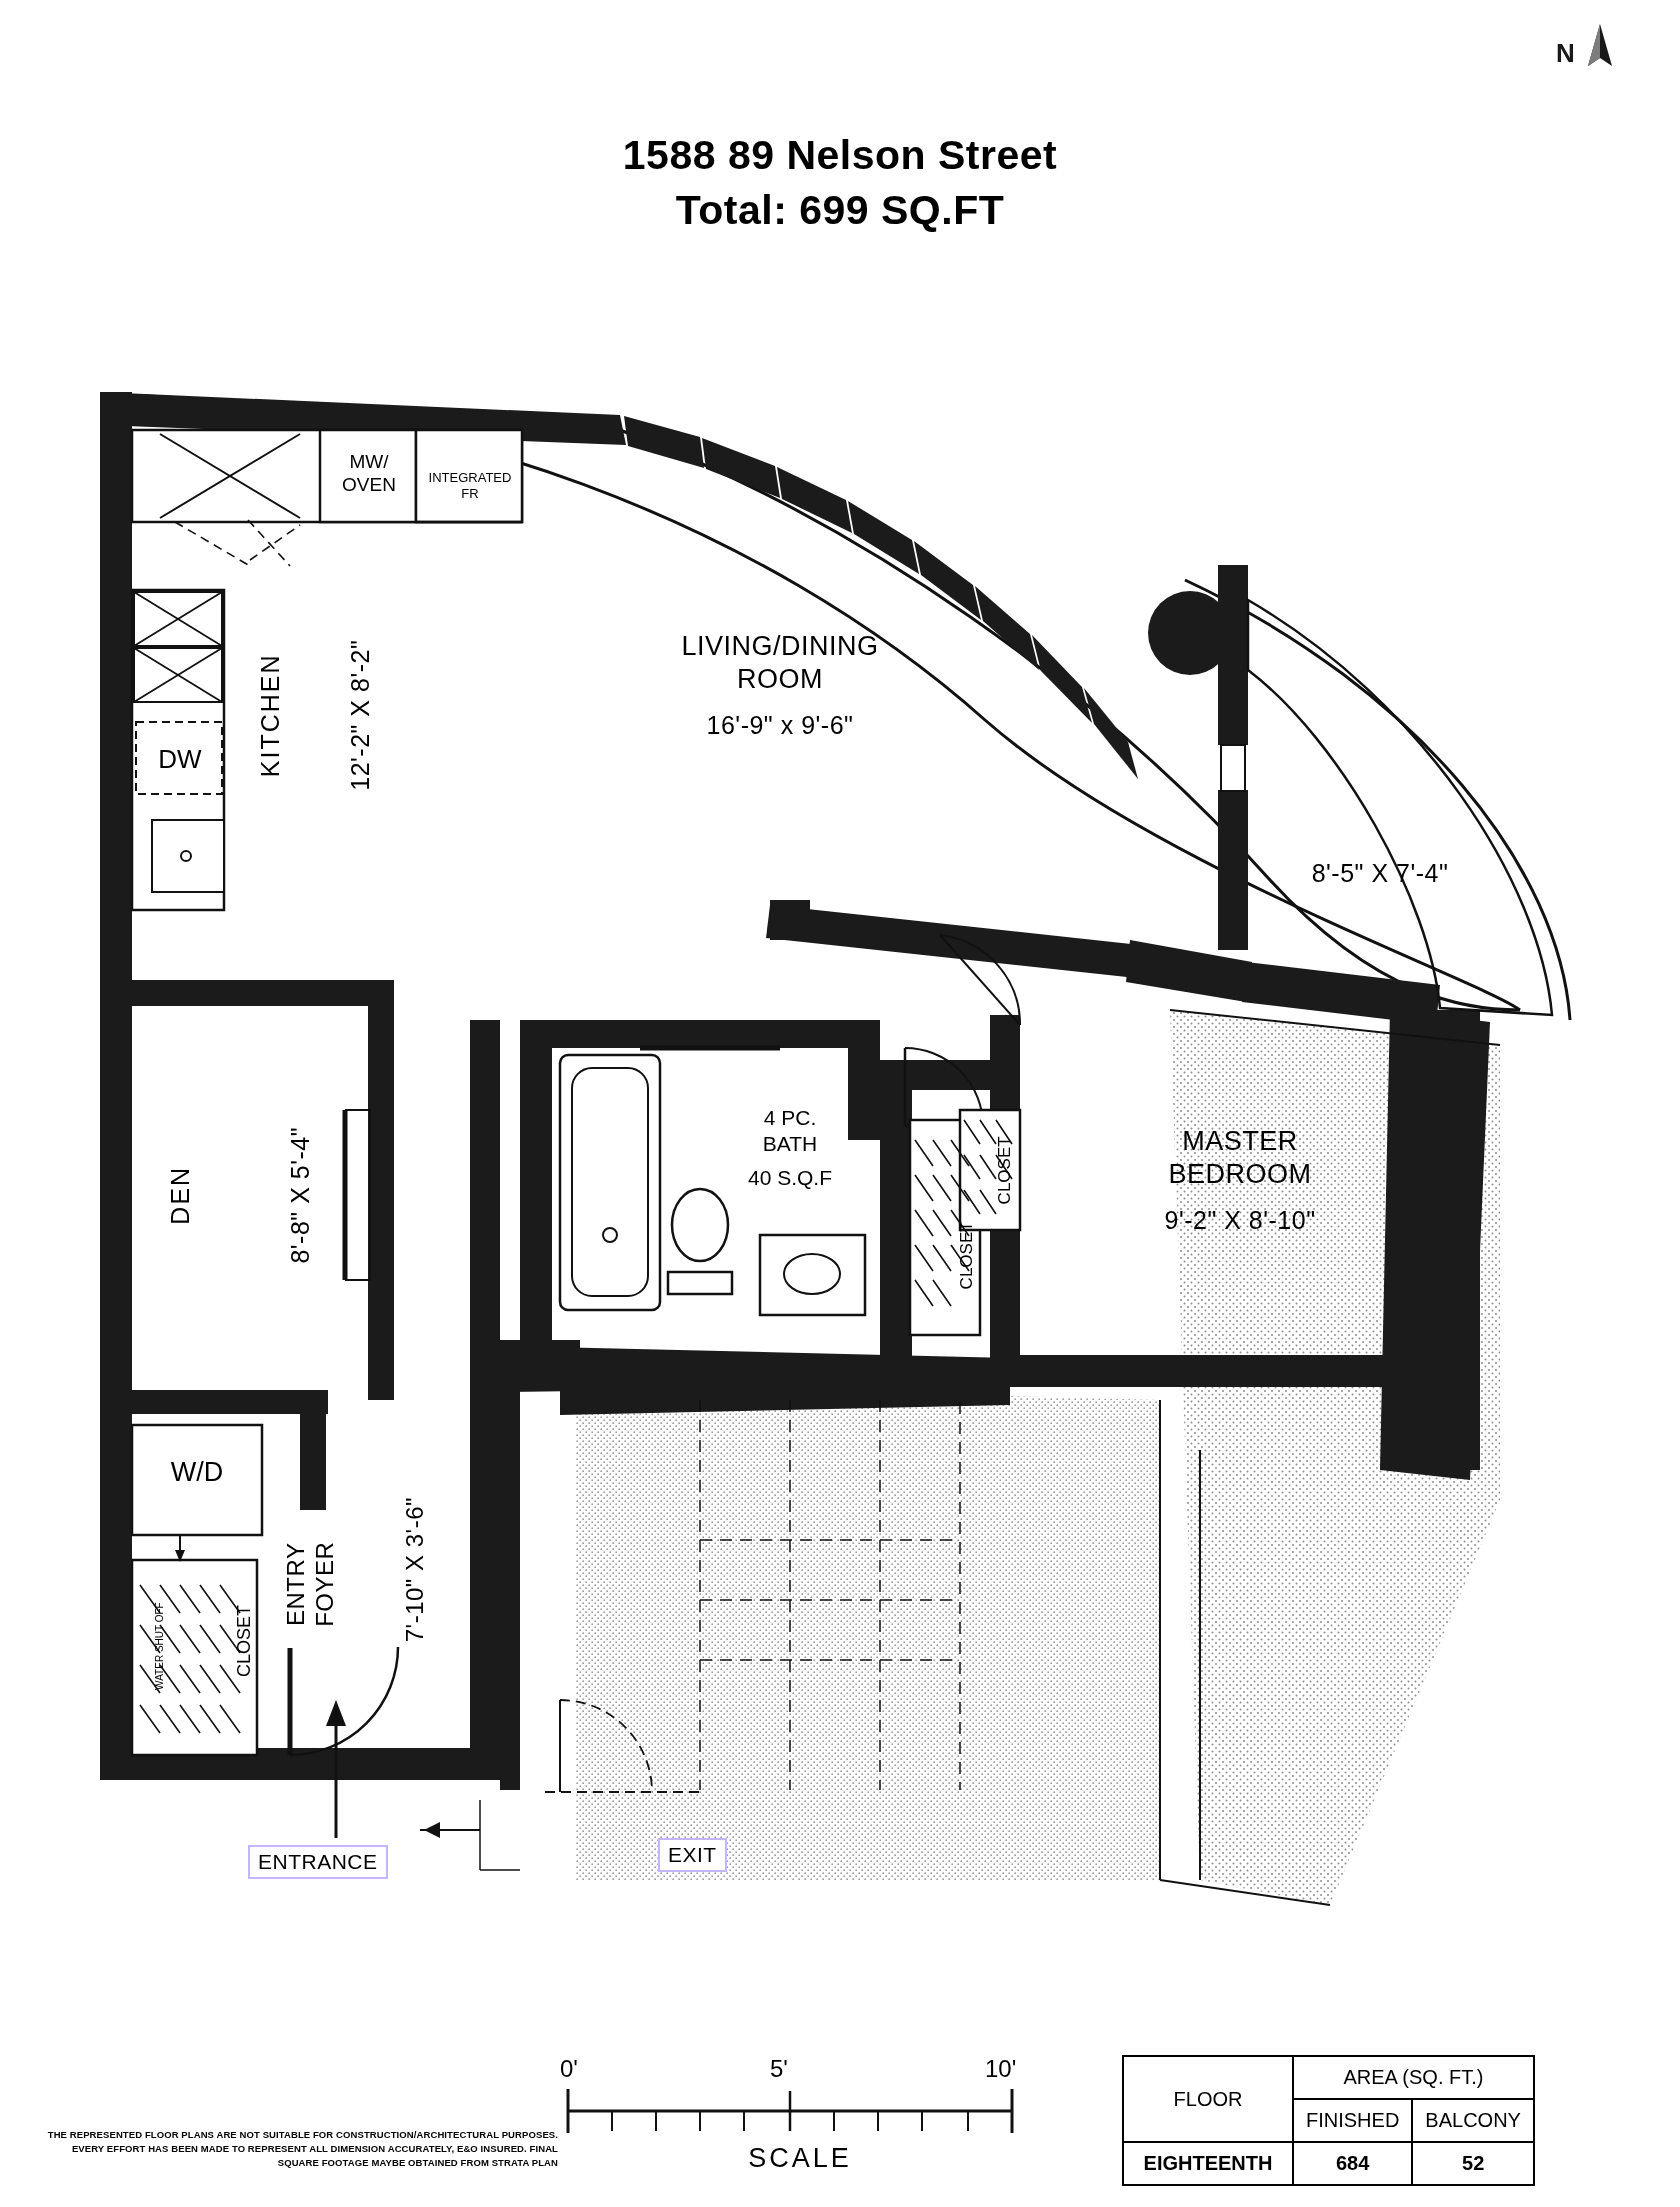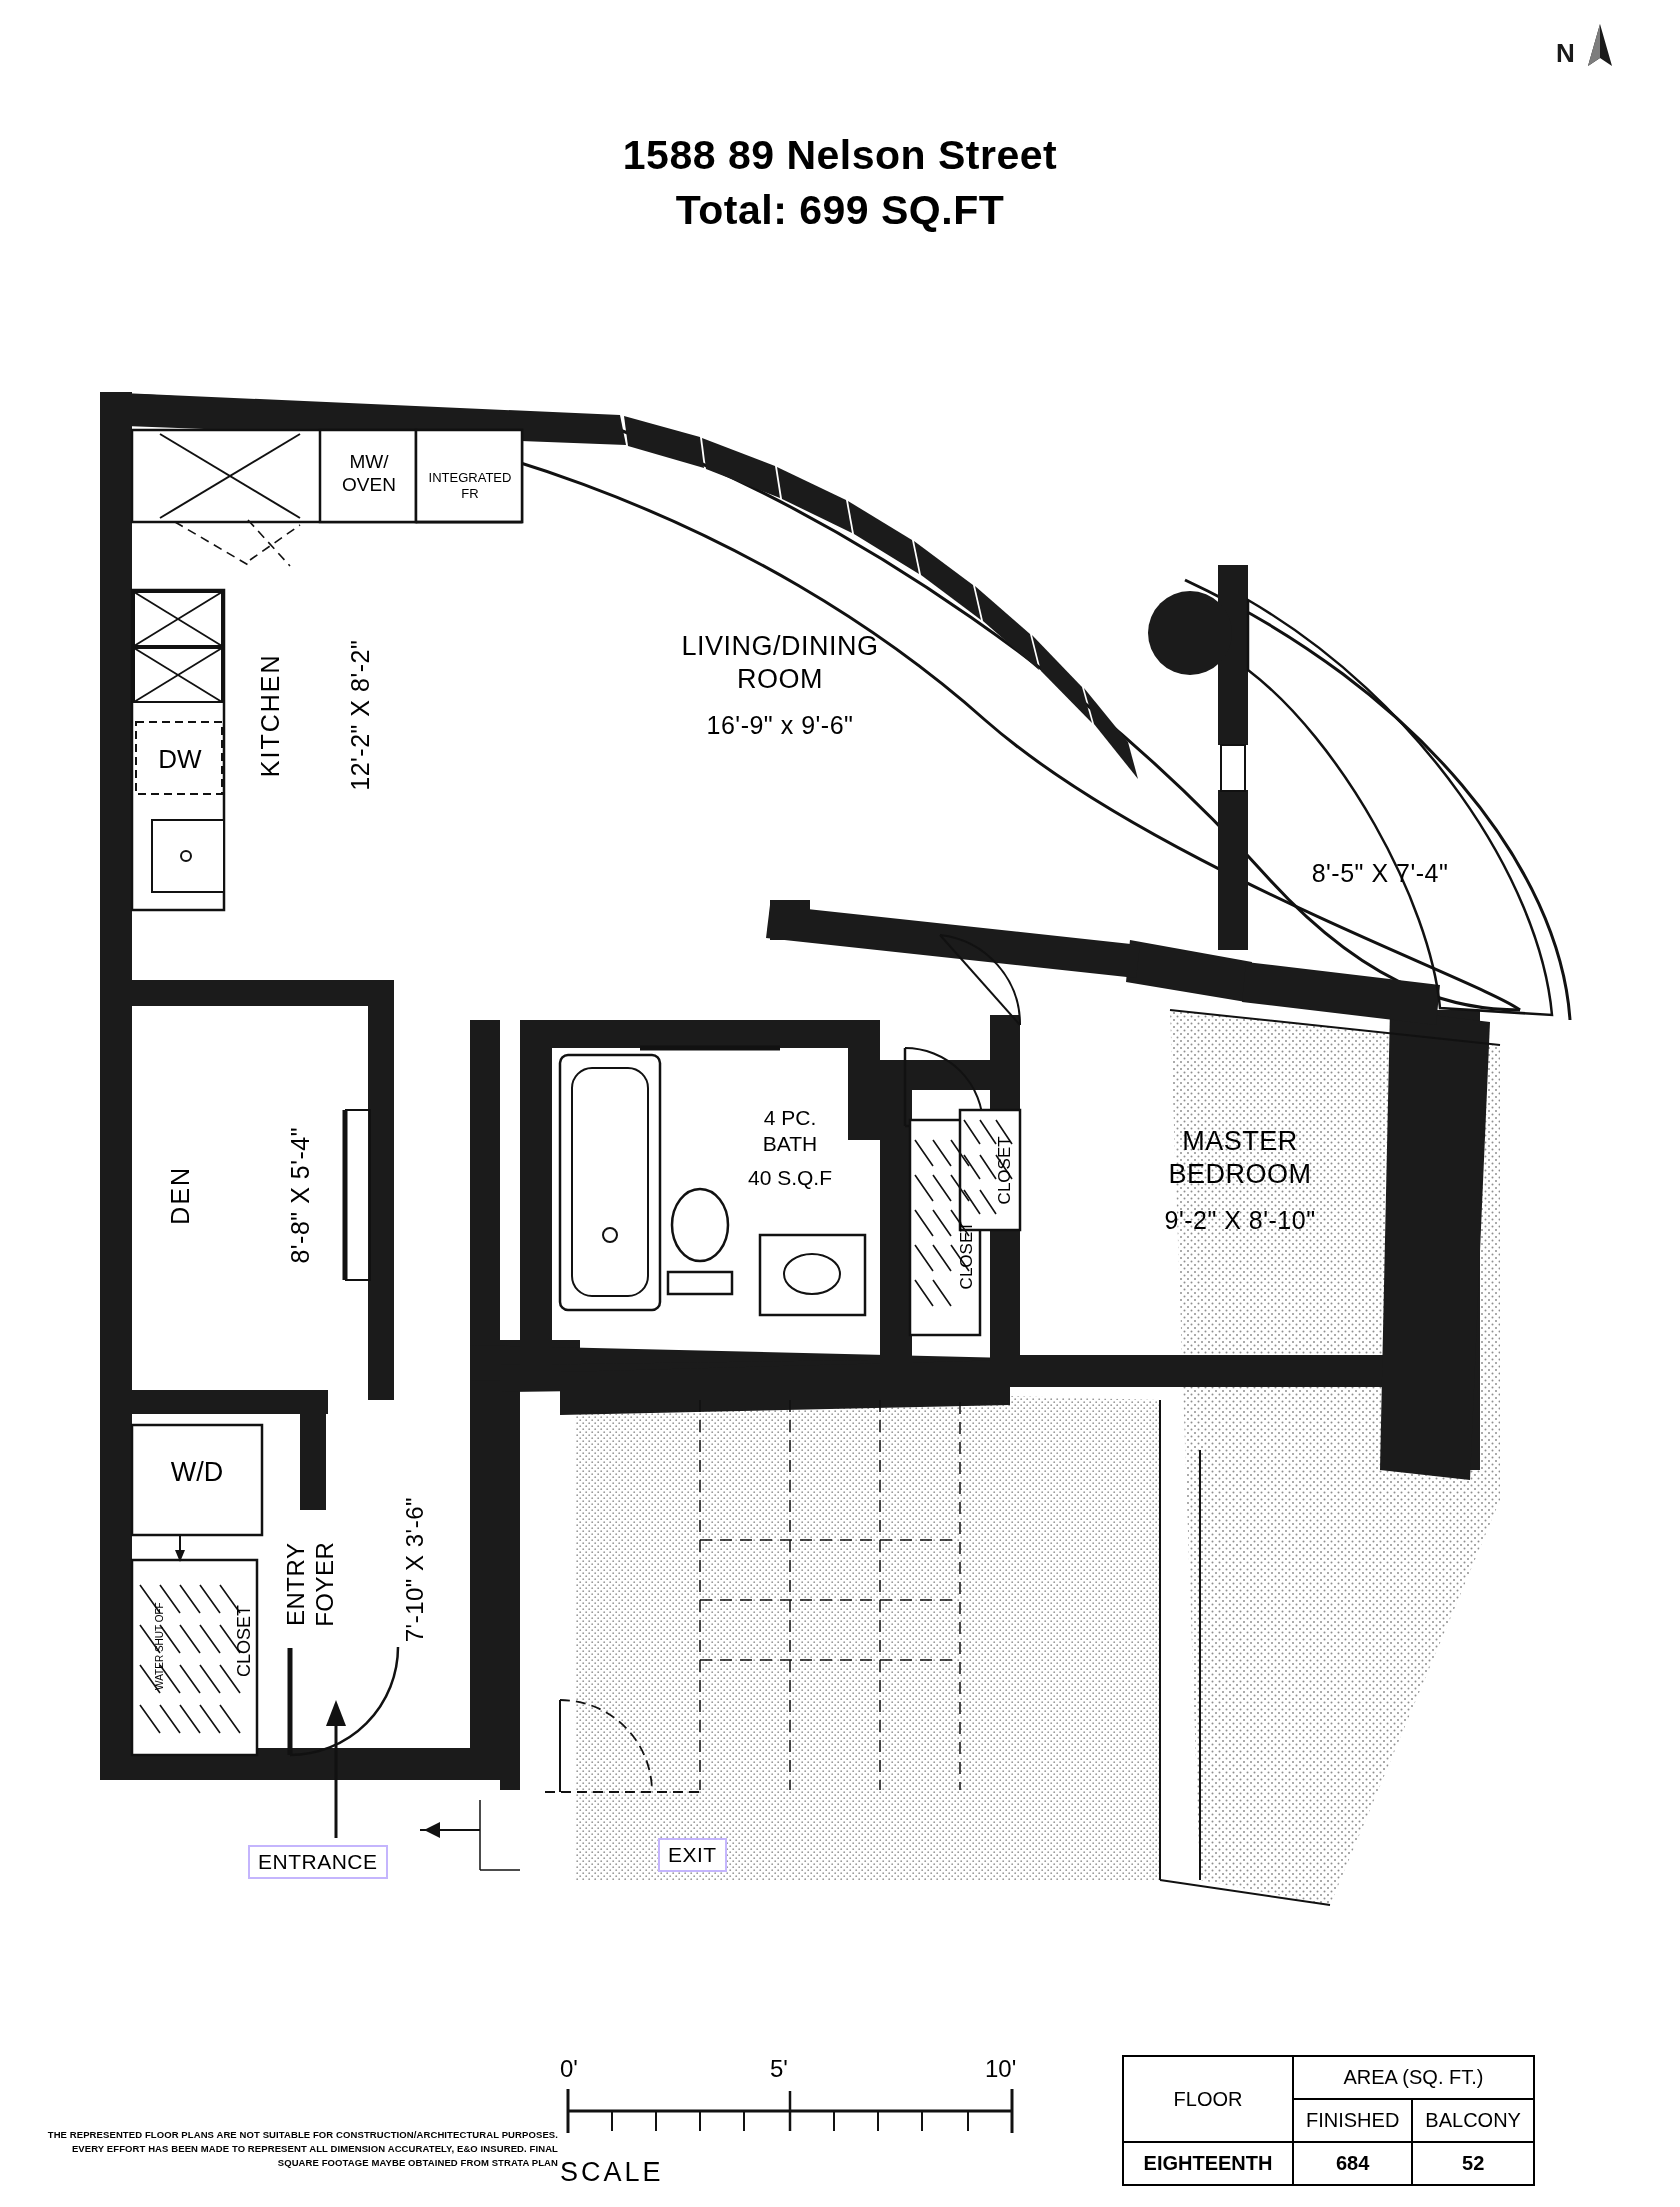--- a/index.html
+++ b/index.html
@@ -98,23 +98,24 @@
     position: relative;
     height: 52px;
   }
   .scale-nums {
     position: relative;
     height: 30px;
     font-size: 24px;
   }
   .scale-nums span { position: absolute; }
   .scale-word {
+    text-align: center;
     font-size: 27px;
     letter-spacing: 3px;
-    margin-top: 16px;
+    margin-top: 2px;
   }
 
   
   .area-table {
     position: absolute;
     left: 1122px;
     top: 2055px;
     border-collapse: collapse;
     font-size: 20px;
   }

